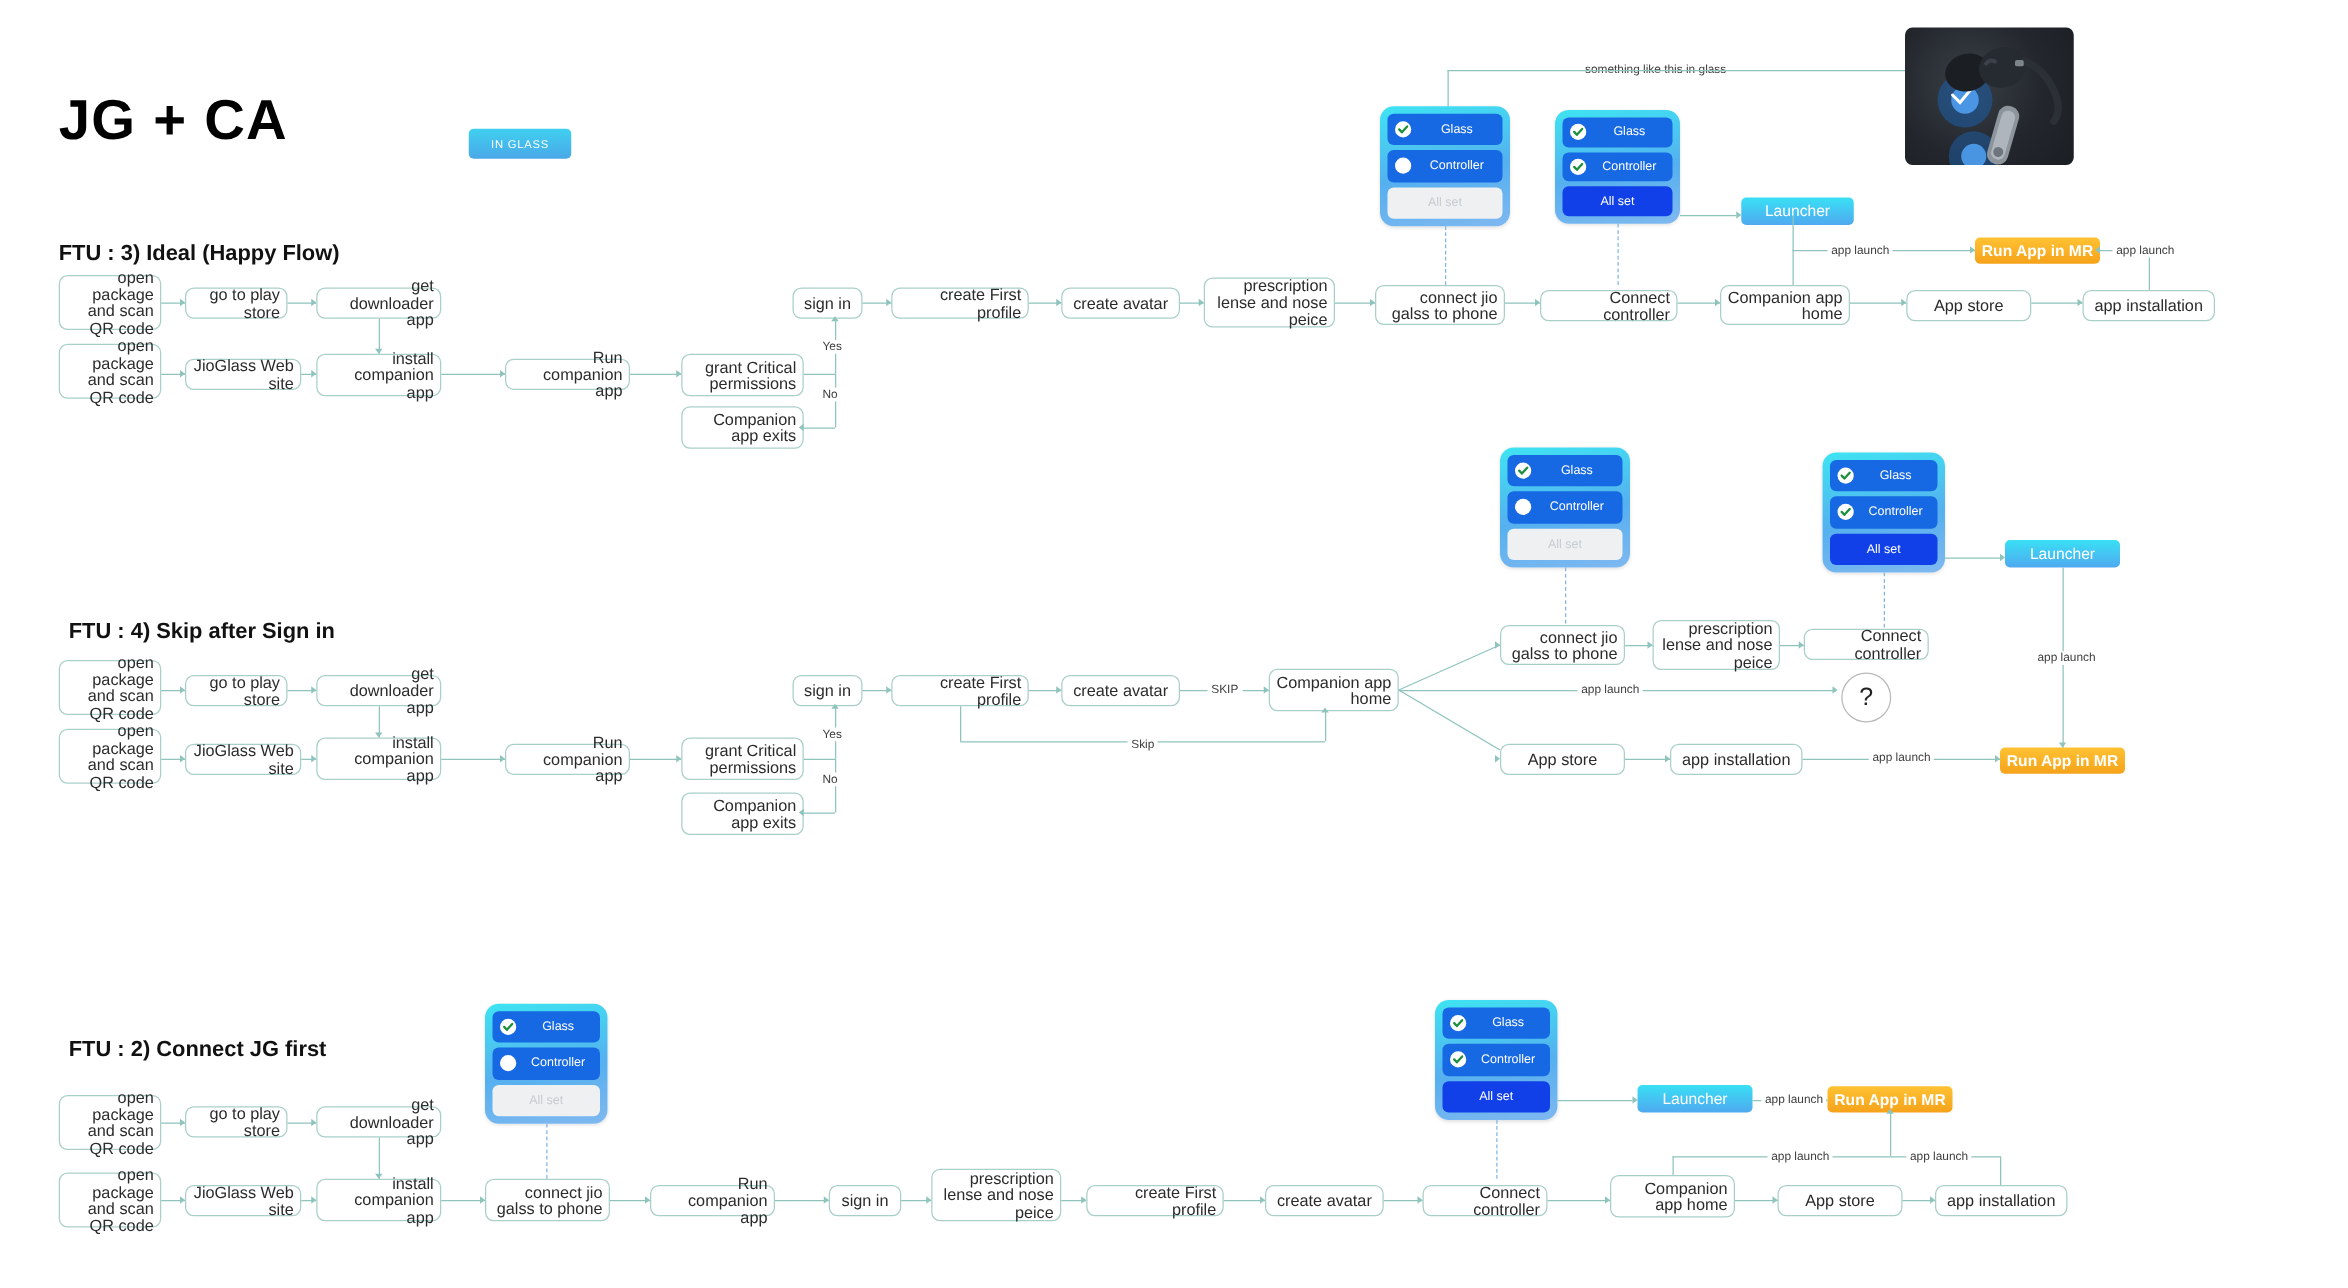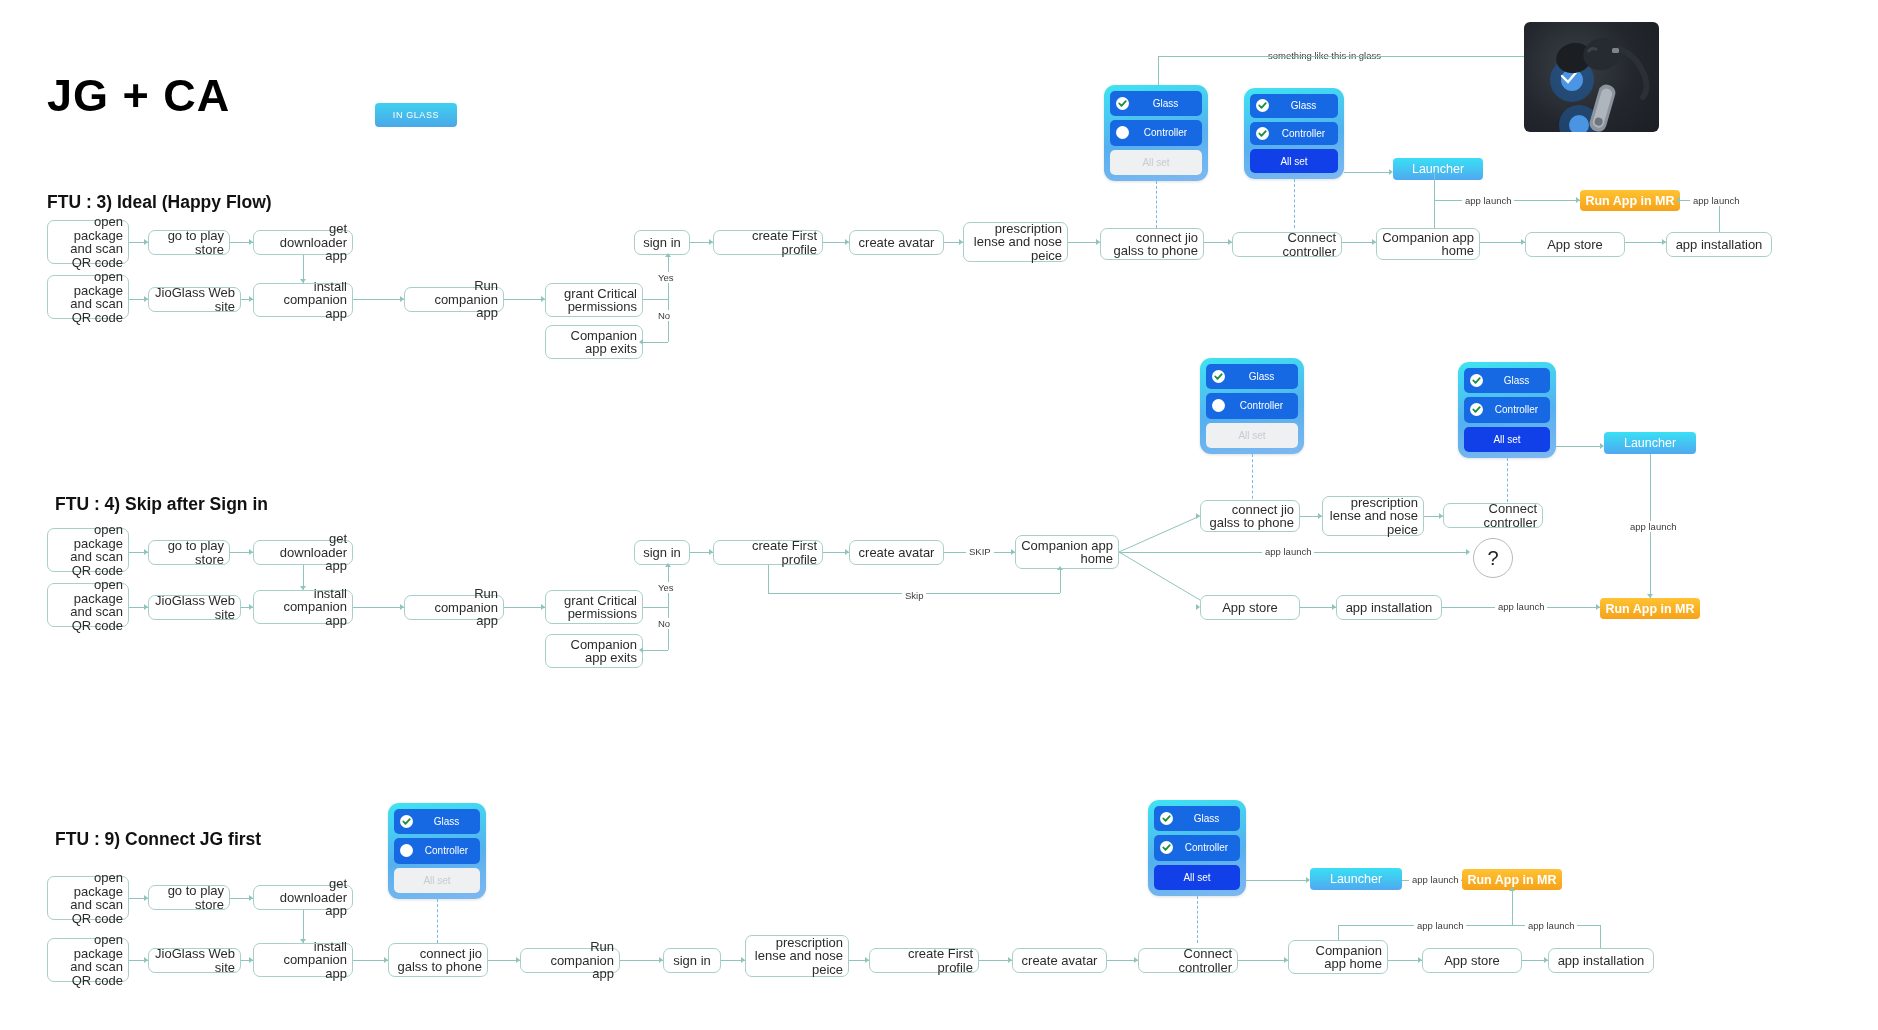--- a/index.html
+++ b/index.html
@@ -356,21 +356,21 @@
   <div class="ln lnh" style="left:1300px;top:516px;width:22px;"></div>
     <div class="arw" style="left:1318px;top:513px;"></div>
   <div class="ln lnh" style="left:1424px;top:516px;width:19px;"></div>
     <div class="arw" style="left:1439px;top:513px;"></div>
   <div class="ln lnh" style="left:1300px;top:607px;width:36px;"></div>
     <div class="arw" style="left:1332px;top:604px;"></div>
   <div class="ln lnh" style="left:1442px;top:607px;width:158px;"></div>
     <div class="arw" style="left:1596px;top:604px;"></div>
   <div class="elabel" style="left:1495px;top:601px;">app launch</div>
 
-  <div class="section-title" style="left:55px;top:829px;">FTU : 9) Connect JG first</div>
+  <div class="section-title" style="left:55px;top:829px;">FTU : 2) Connect JG first</div>
 
   <div class="devcard" style="left:388px;top:803px;width:98px;height:96px;">
     <div class="devrow">
       <span class="chk">
         <svg width="9" height="9" viewBox="0 0 10 10">
             <path d="M1.5 5 l2.4 2.6 L8.6 2.4" stroke="#1a8f3c" stroke-width="2" fill="none" stroke-linecap="round" stroke-linejoin="round"></path>
           </svg>
       </span>
       <span class="lbl">Glass</span>
     </div>

